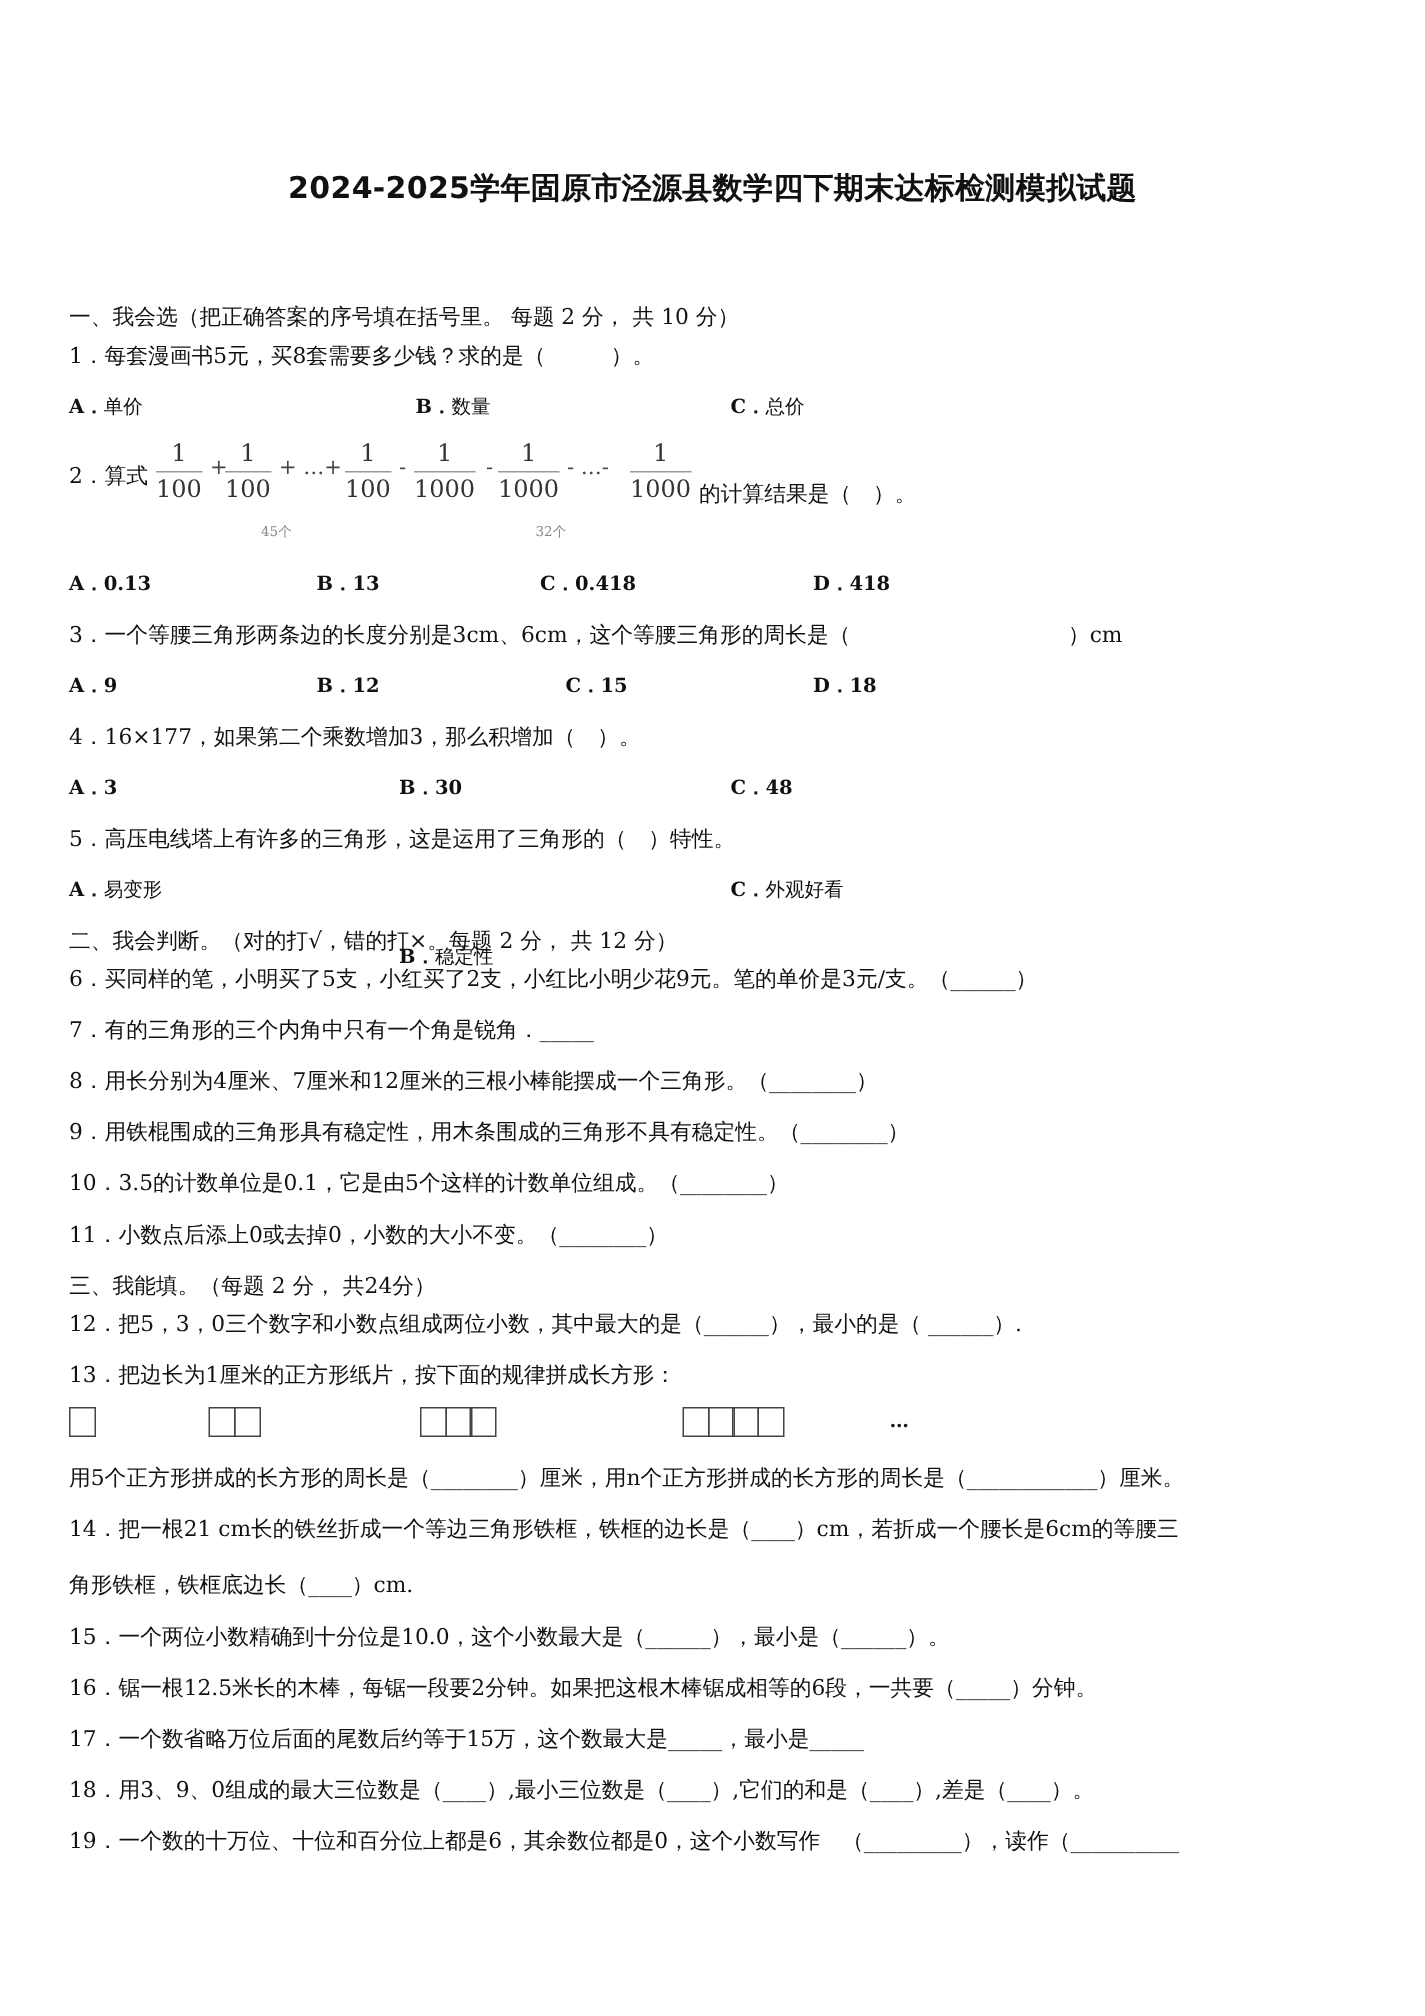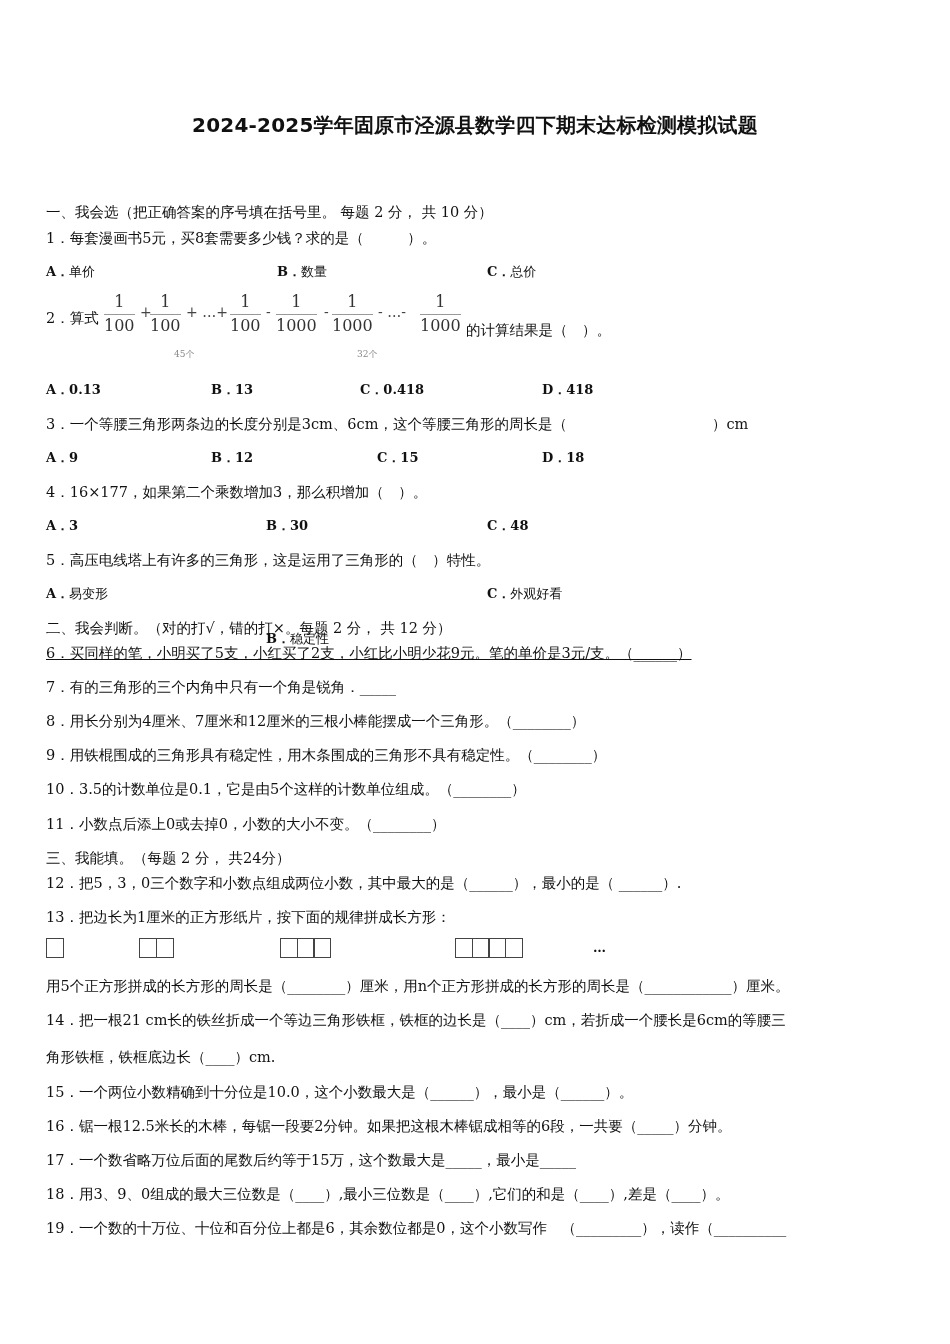--- a/index.html
+++ b/index.html
@@ -85,21 +85,21 @@
 <div class="opt" style="left:46px;top:516px;"><span>A．</span><span>3</span></div>
 <div class="opt" style="left:266px;top:516px;"><span>B．</span><span>30</span></div>
 <div class="opt" style="left:487px;top:516px;"><span>C．</span><span>48</span></div>
 
 <div class="line" style="top:550px;">5．高压电线塔上有许多的三角形，这是运用了三角形的（　）特性。</div>
 <div class="opt" style="left:46px;top:584px;"><span class="lbl">A．</span><span class="txt">易变形</span></div>
 <div class="opt" style="left:266px;top:584px;margin-top:45px;"><span class="lbl">B．</span><span class="txt">稳定性</span></div>
 <div class="opt" style="left:487px;top:584px;"><span class="lbl">C．</span><span class="txt">外观好看</span></div>
 
 <div class="line" style="top:618px;">二、我会判断。（对的打√，错的打×。每题 2 分， 共 12 分）</div>
-<div class="line" style="top:643px;text-decoration:underline;">6．买同样的笔，小明买了5支，小红买了2支，小红比小明少花9元。笔的单价是3元/支。（______）</div>
+<div class="line" style="top:643px;">6．买同样的笔，小明买了5支，小红买了2支，小红比小明少花9元。笔的单价是3元/支。（______）</div>
 <div class="line" style="top:677px;">7．有的三角形的三个内角中只有一个角是锐角．_____</div>
 <div class="line" style="top:711px;">8．用长分别为4厘米、7厘米和12厘米的三根小棒能摆成一个三角形。（________）</div>
 <div class="line" style="top:745px;">9．用铁棍围成的三角形具有稳定性，用木条围成的三角形不具有稳定性。（________）</div>
 <div class="line" style="top:779px;">10．3.5的计数单位是0.1，它是由5个这样的计数单位组成。（________）</div>
 <div class="line" style="top:814px;">11．小数点后添上0或去掉0，小数的大小不变。（________）</div>
 
 <div class="line" style="top:848px;">三、我能填。（每题 2 分， 共24分）</div>
 <div class="line" style="top:873px;">12．把5，3，0三个数字和小数点组成两位小数，其中最大的是（______），最小的是（ ______）.</div>
 <div class="line" style="top:907px;">13．把边长为1厘米的正方形纸片，按下面的规律拼成长方形：</div>
 

